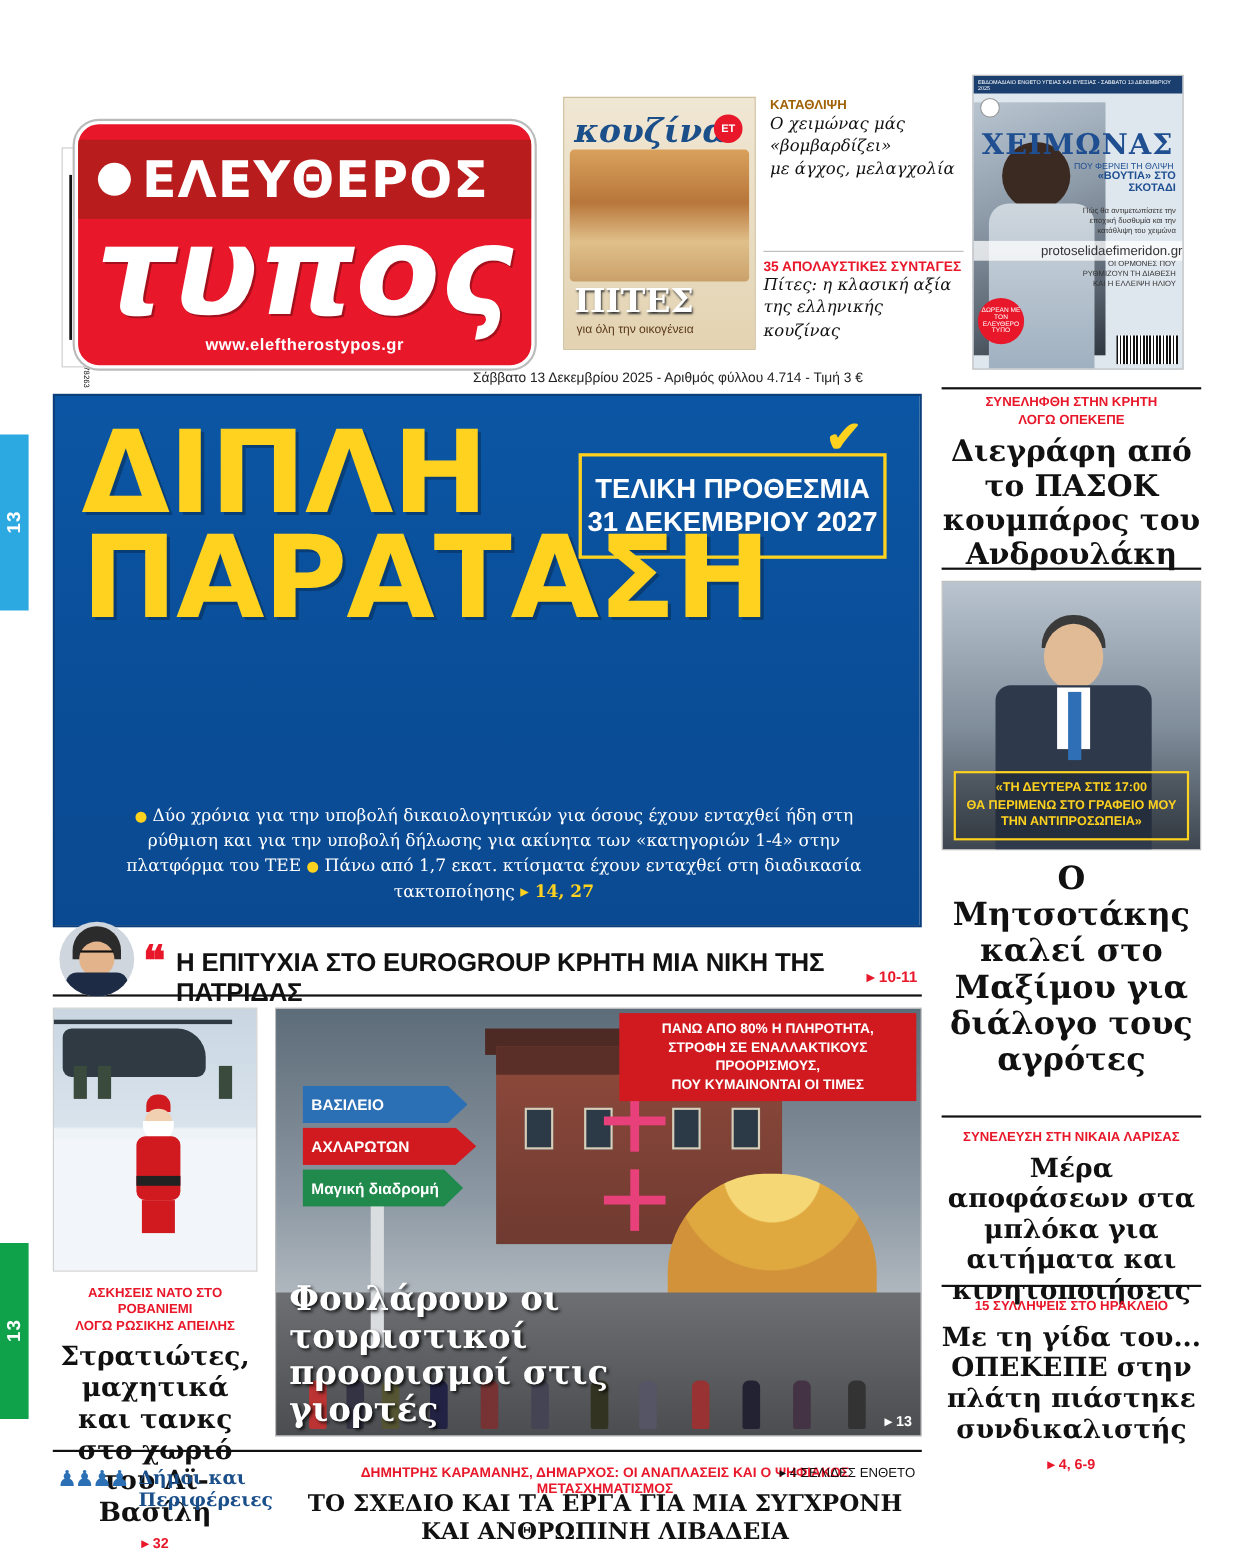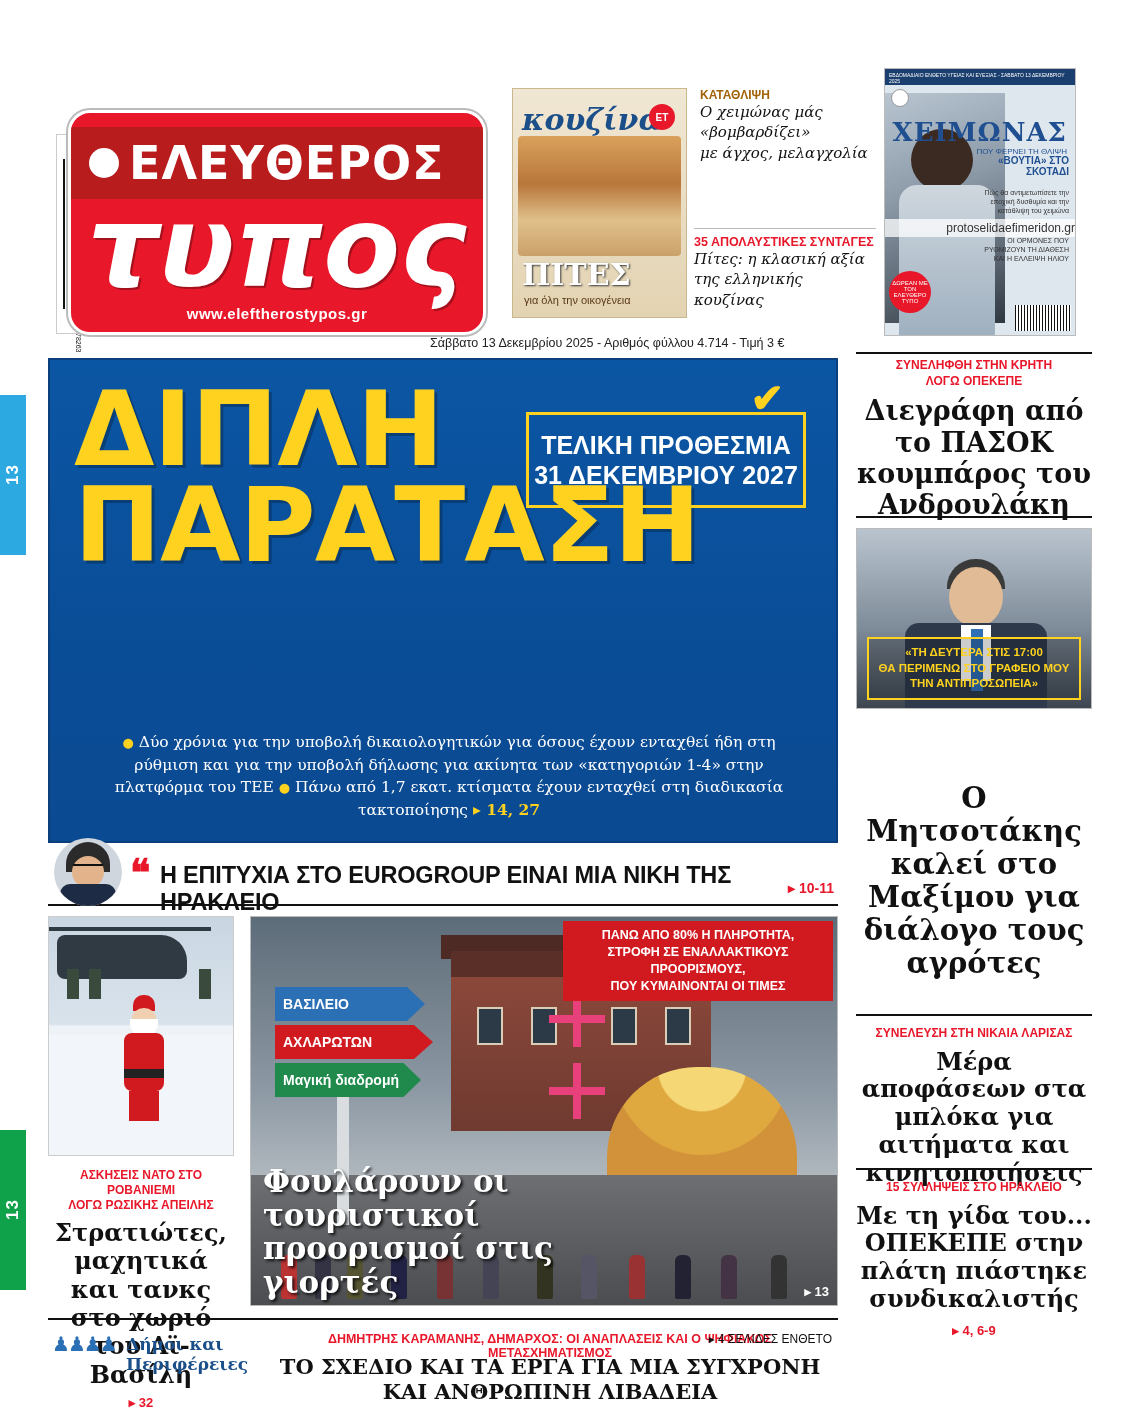--- a/index.html
+++ b/index.html
@@ -297,21 +297,21 @@
 
   
   .rcol { position:absolute; left: 856px; top: 358px; width: 236px; }
   .rkicker { color:#e8172a; font-weight:bold; font-size: 12px; text-align:center; line-height:1.3; }
   .rhead {
     font-family:"DejaVu Serif", serif; font-weight:bold; text-align:center;
     line-height: 1.16; margin-top: 6px;
   }
   .r1 .rhead { font-size: 27px; }
   .mitsotakis-photo {
-    position:absolute; left: 856px; top: 528px; width: 236px; height: 181px;
+    position:absolute; left: 856px; top: 528px; width: 236px; height: 245px;
     background: linear-gradient(#9aa7b4,#6d7a88 60%,#4b5560);
     overflow:hidden; border:1px solid #bbb;
   }
   .mp-bg { position:absolute; inset:0; background: linear-gradient(#b9c4cf,#7f8c99 55%,#3d4650);}
   .mp-head{position:absolute;left:92px;top:38px;width:54px;height:60px;border-radius:50%;background:#e0bb96;}
   .mp-hair{position:absolute;left:90px;top:30px;width:58px;height:30px;border-radius:28px 28px 0 0;background:#3a3a3a;}
   .mp-body{position:absolute;left:48px;top:94px;width:142px;height:150px;background:#2e3a4c;border-radius:14px 14px 0 0;}
   .mp-shirt{position:absolute;left:104px;top:96px;width:30px;height:56px;background:#fff;}
   .mp-tie{position:absolute;left:114px;top:100px;width:12px;height:62px;background:#2f6fb5;}
   .mp-overlay{
@@ -418,21 +418,21 @@
   </div>
 
   <div class="quote-strip">
     <div class="quote-avatar">
       <div class="qa-hair"></div>
       <div class="qa-face"></div>
       <div class="qa-glass"></div>
       <div class="qa-body"></div>
     </div>
     <div class="quote-mark">❝</div>
-    <div class="quote-text">Η ΕΠΙΤΥΧΙΑ ΣΤΟ EUROGROUP ΕΙΝΑΙ ΜΙΑ ΝΙΚΗ ΤΗΣ ΗΡΑΚΛΕΙΟ</div>
+    <div class="quote-text">Η ΕΠΙΤΥΧΙΑ ΣΤΟ EUROGROUP ΚΡΗΤΗ ΜΙΑ ΝΙΚΗ ΤΗΣ ΠΑΤΡΙΔΑΣ</div>
     <div class="quote-pages">▸ <span>10-11</span></div>
   </div>
 
   <div class="santa-photo">
     <div class="heli"></div>
     <div class="snowground"></div>
     <div class="soldier s1"></div>
     <div class="soldier s2"></div>
     <div class="soldier s3"></div>
     <div class="santa-fig">

